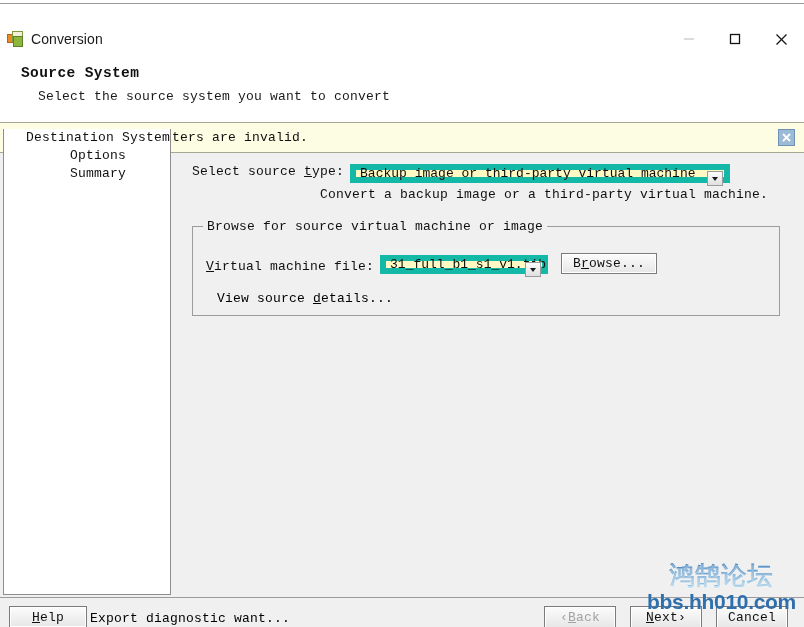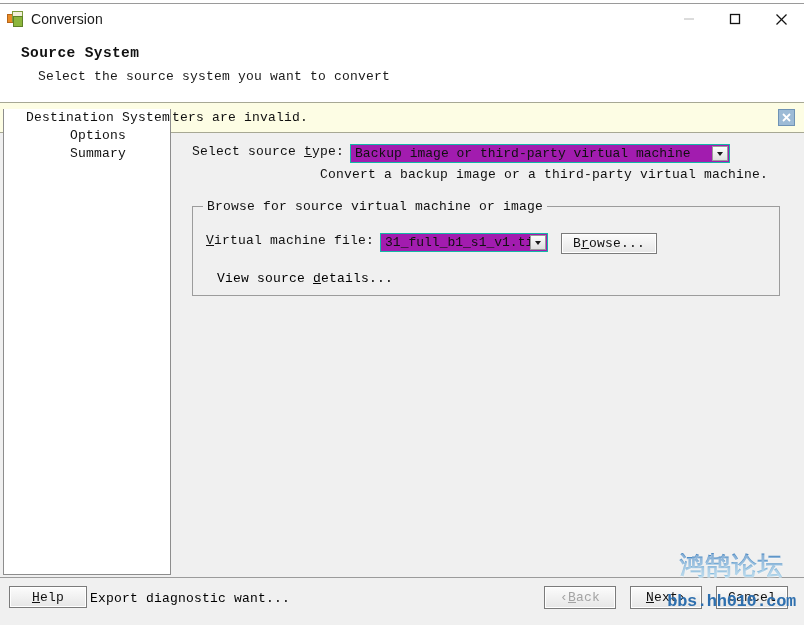--- a/index.html
+++ b/index.html
@@ -47,20 +47,21 @@
     box-sizing: border-box;
   }
 
   
   .titlebar {
     position: relative;
     height: 30px;
     background: #ffffff;
     display: flex;
     align-items: center;
+    margin-top: 20px;
   }
   .title-icon {
     width: 16px; height: 16px;
     margin-left: 7px;
     position: relative;
     flex: none;
   }
   .title-icon .sq {
     position: absolute;
     box-sizing: border-box;
@@ -200,22 +201,22 @@
     font-size: 13px;
     color: #101010;
     letter-spacing: .2px;
     white-space: nowrap;
   }
   .mn { text-decoration: underline; }
 
   .combo {
     position: relative;
     height: 19px;
-    background: #a21caf;
-    border: 1px solid #14b8a6;
+    background: #fef9c3;
+    border: 6px solid #14b8a6;
     box-sizing: border-box;
     display: flex;
     align-items: center;
     padding-left: 4px;
     font-size: 13px;
     color: #101010;
     white-space: nowrap;
   }
   .combo-arrow {
     position: absolute;
@@ -263,21 +264,21 @@
     padding: 0 4px;
     font-size: 13px;
     color: #101010;
     letter-spacing: .2px;
     white-space: nowrap;
   }
   .row-file {
     position: absolute;
     left: 13px; top: 26px;
     display: flex;
-    align-items: flex-start;
+    align-items: flex-end;
   }
   #vm-file-combo { width: 168px; margin-left: 6px; }
 
   .btn {
     background: linear-gradient(#fcfcfc, #e6e6e6);
     border: 1px solid #7b7b7b;
     box-shadow: inset 0 0 0 1px #ffffff;
     box-sizing: border-box;
     font-family: "Liberation Mono", "DejaVu Sans Mono", monospace;
     font-size: 13px;
@@ -350,27 +351,27 @@
     font-size: 25px;
     line-height: 26px;
     letter-spacing: 1px;
     background: linear-gradient(#3f7fbd, #9fcfe8);
     -webkit-background-clip: text;
     background-clip: text;
     color: transparent;
     text-shadow: 0 1px 0 rgba(255,255,255,.35);
   }
   .wm-url {
-    font-family: Liberation Mono, monospace;
+    font-family: Liberation Sans, sans-serif;
     font-weight: bold;
-    font-size: 17px;
+    font-size: 21px;
     line-height: 22px;
     letter-spacing: -.3px;
     color: #2e6fae;
-    margin-top: 12px;
+    margin-top: 2px;
   }
 </style>
 </head>
 <body>
 
 <div class="top-sliver">
   <span class="frag" style="left:6px;">———  ——</span>
   <span class="frag" style="left:170px;">——— ———</span>
   <span class="frag" style="left:350px;">——— ———</span>
 </div>

